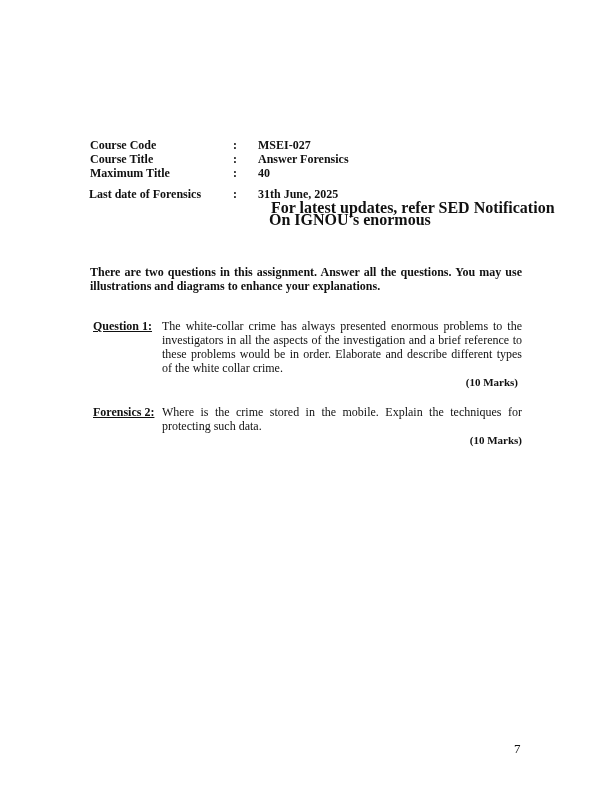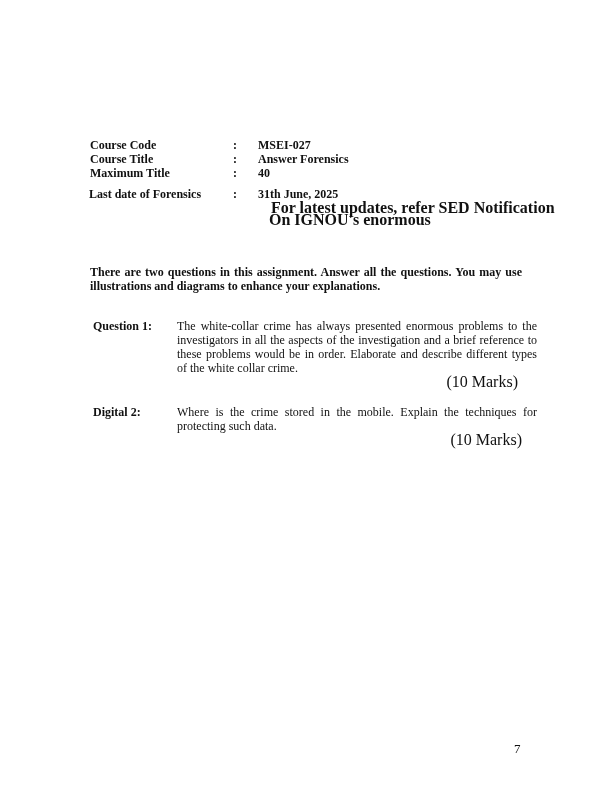--- a/index.html
+++ b/index.html
@@ -6,23 +6,23 @@
   body { width: 612px; height: 792px; position: relative; overflow: hidden;
          font-family: "Liberation Serif", "DejaVu Serif", serif; color: #111; }
   .abs { position: absolute; }
   .hdr { font-size: 12px; line-height: 14px; font-weight: bold; }
   .hdr-label { left: 90px; }
   .hdr-colon { left: 233px; }
   .hdr-value { left: 258px; }
   .note { font-size: 16px; line-height: 12px; font-weight: bold; }
   .intro { left: 90px; top: 265px; width: 432px; font-size: 12px; line-height: 14px;
            font-weight: bold; text-align: justify; }
-  .q-label { left: 93px; font-size: 12px; font-weight: bold; line-height: 14px; }
-  .q-text { left: 177px; width: 360px; font-size: 12px; line-height: 14px; text-align: justify; }
-  .marks { right: 90px; font-size: 16px; font-weight: normal; line-height: 14px; }
+  .q-label { left: 93px; font-size: 12px; font-weight: bold; line-height: 14px; text-decoration: underline; }
+  .q-text { left: 162px; width: 360px; font-size: 12px; line-height: 14px; text-align: justify; }
+  .marks { right: 90px; font-size: 11px; font-weight: bold; line-height: 14px; }
   .pageno { left: 514px; top: 741px; font-size: 13px; }
 </style>
 </head>
 <body>
 
 <div>
 
   <div>
     <div class="abs hdr hdr-label" style="top:138px">Course Code</div>
     <div class="abs hdr hdr-colon" style="top:138px">:</div>
@@ -46,19 +46,19 @@
 
   <div class="abs intro">There are two questions in this assignment. Answer all the questions. You may use illustrations and diagrams to enhance your explanations.</div>
 
   <div>
     <div class="abs q-label" style="top:319px">Question 1:</div>
     <div class="abs q-text" style="top:319px">The white-collar crime has always presented enormous problems to the investigators in all the aspects of the investigation and a brief reference to these problems would be in order. Elaborate and describe different types of the white collar crime.</div>
     <div class="abs marks" style="top:375px; right:94px">(10 Marks)</div>
   </div>
 
   <div>
-    <div class="abs q-label" style="top:405px">Digital 2:</div>
+    <div class="abs q-label" style="top:405px">Forensics 2:</div>
     <div class="abs q-text" style="top:405px">Where is the crime stored in the mobile. Explain the techniques for protecting such data.</div>
     <div class="abs marks" style="top:433px">(10 Marks)</div>
   </div>
 
   <div class="abs pageno">7</div>
 </div>
 
 </body></html>

